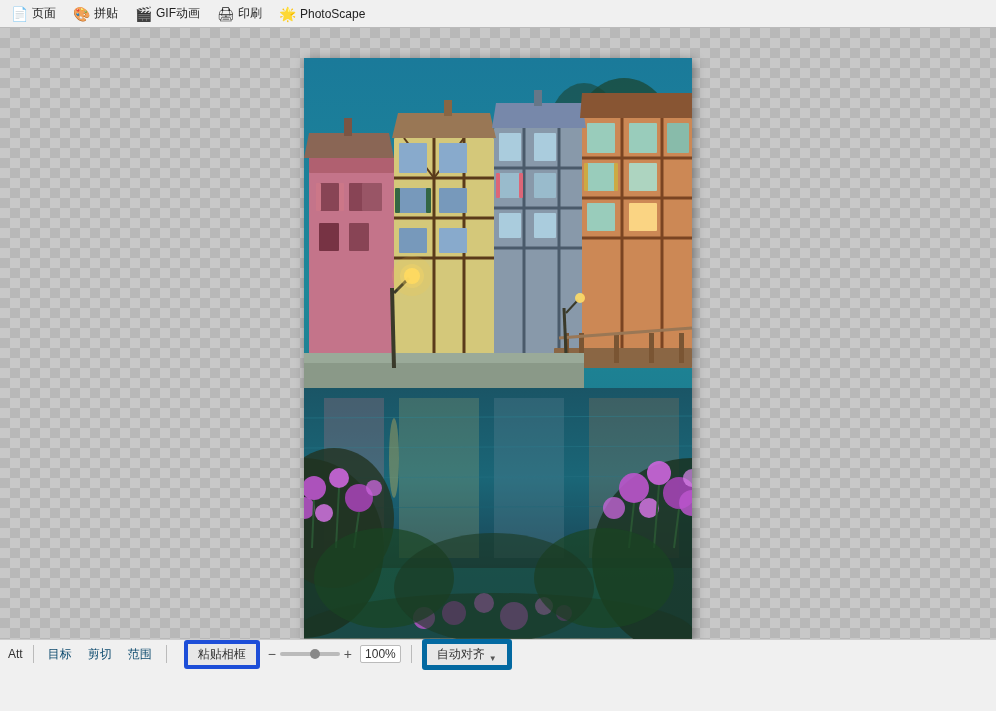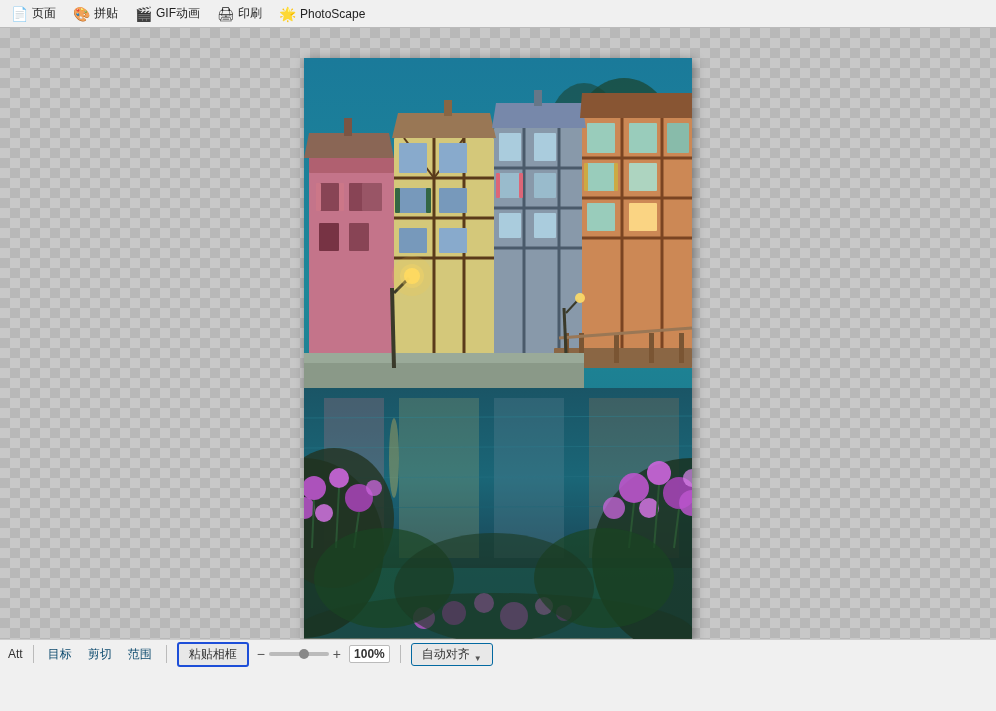--- a/index.html
+++ b/index.html
@@ -152,26 +152,27 @@
     }
 
     .tool-label {
       font-size: 12px;
       color: #0c4a6e;
       padding: 0 4px;
     }
 
     .paste-frame-btn {
       background: #e8e8e8;
-      border: 2px solid #1d4ed8;
+      border: 4px solid #1d4ed8;
       border-radius: 3px;
       padding: 2px 10px;
       font-size: 12px;
       color: #333;
       cursor: pointer;
+      margin-left: 7px;
     }
 
     .zoom-slider {
       display: flex;
       align-items: center;
       gap: 4px;
     }
 
     .slider-track {
       width: 60px;
@@ -194,26 +195,25 @@
 
     .zoom-value {
       font-size: 12px;
       color: #333;
       min-width: 35px;
       text-align: center;
       background: #fff;
       border: 1px solid #bbb;
       padding: 1px 4px;
       border-radius: 2px;
-      font-weight: bold;
     }
 
     .auto-align-btn {
       background: #e8e8e8;
-      border: 1px solid #0369a1;
+      border: 5px solid #0369a1;
       border-radius: 3px;
       padding: 2px 10px;
       font-size: 12px;
       color: #333;
       cursor: pointer;
       display: flex;
       align-items: flex-end;
       gap: 4px;
     }
 

